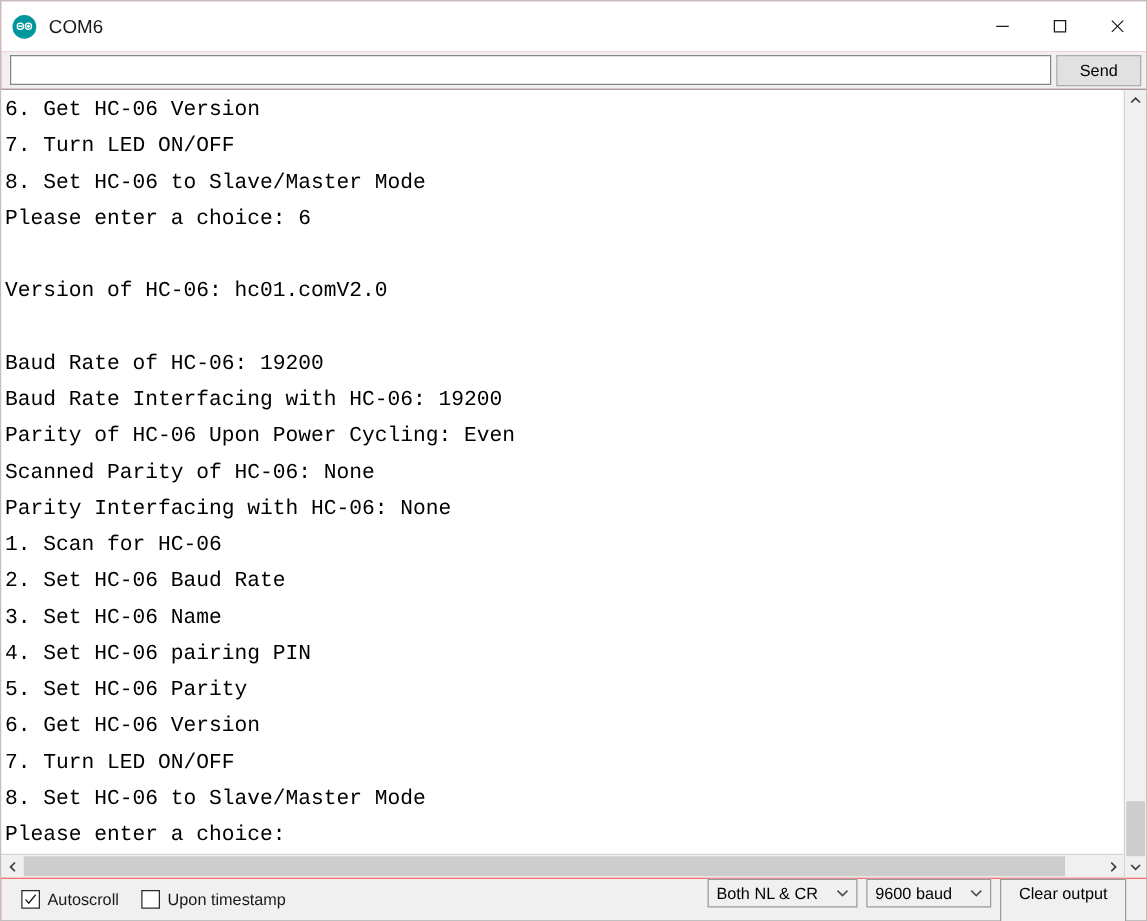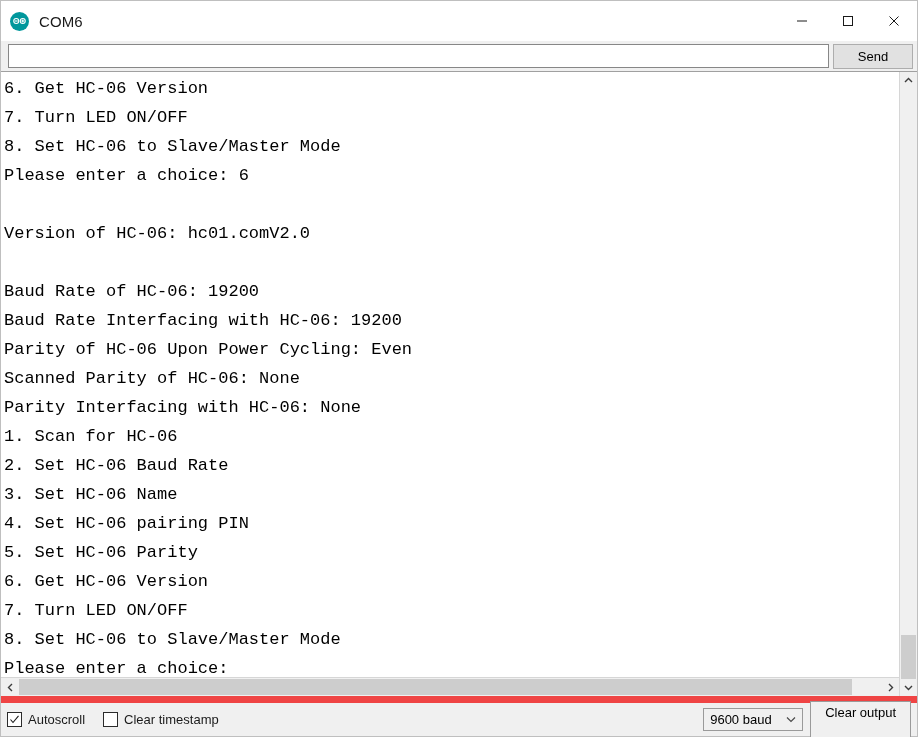--- a/index.html
+++ b/index.html
@@ -88,21 +88,21 @@
     border: 1px solid #878787;
     background: #ffffff;
     font-family: "Liberation Sans", sans-serif;
     font-size: 13px;
     padding: 0 4px;
     outline: none;
     color: #000;
   }
   .send-btn {
     margin-left: 4px;
-    width: 80px;
+    width: 68px;
     height: 25px;
     box-sizing: border-box;
     background: #e1e1e1;
     border: 1px solid #adadad;
     font-family: "Liberation Sans", sans-serif;
     font-size: 13px;
     color: #000;
     line-height: 23px;
     text-align: center;
   }
@@ -196,23 +196,22 @@
     width: 833px;
     background: #cdcdcd;
   }
 
   
   .statusbar {
     height: 33px;
     min-height: 33px;
     background: #f0f0f0;
     display: flex;
-    align-items: center;
-    padding: 0 6px;
-    border-top: 7px solid #ef4444;
+    padding: 0 16px;
+    border-top: 1px solid #ef4444;
   }
   .chk-group {
     display: flex;
     align-items: center;
     gap: 6px;
     margin-right: 18px;
   }
   .chkbox {
     width: 15px;
     height: 15px;
@@ -342,24 +341,32 @@
     <div class="chk-group">
       <span class="chkbox">
         <svg width="11" height="11" viewBox="0 0 11 11">
             <polyline points="1.5,5.5 4,8.5 9.5,1.8" fill="none" stroke="#1a1a1a" stroke-width="1.1"></polyline>
           </svg>
       </span>
       <span class="chk-label">Autoscroll</span>
     </div>
     <div class="chk-group">
       <span class="chkbox"></span>
-      <span class="chk-label">Clear timestamp</span>
+      <span class="chk-label">Upon timestamp</span>
     </div>
     <div class="spacer"></div>
 
+    <div class="sel sel-nl">
+      <span class="sel-label">Both NL &amp; CR</span>
+      <span class="sel-arrow">
+        <svg width="10" height="7" viewBox="0 0 10 7">
+            <polyline points="1,1.5 5,5.5 9,1.5" fill="none" stroke="#4a4a4a" stroke-width="1.2"></polyline>
+          </svg>
+      </span>
+    </div>
 
     <div class="sel sel-baud">
       <span class="sel-label">9600 baud</span>
       <span class="sel-arrow">
         <svg width="10" height="7" viewBox="0 0 10 7">
             <polyline points="1,1.5 5,5.5 9,1.5" fill="none" stroke="#4a4a4a" stroke-width="1.2"></polyline>
           </svg>
       </span>
     </div>
 

